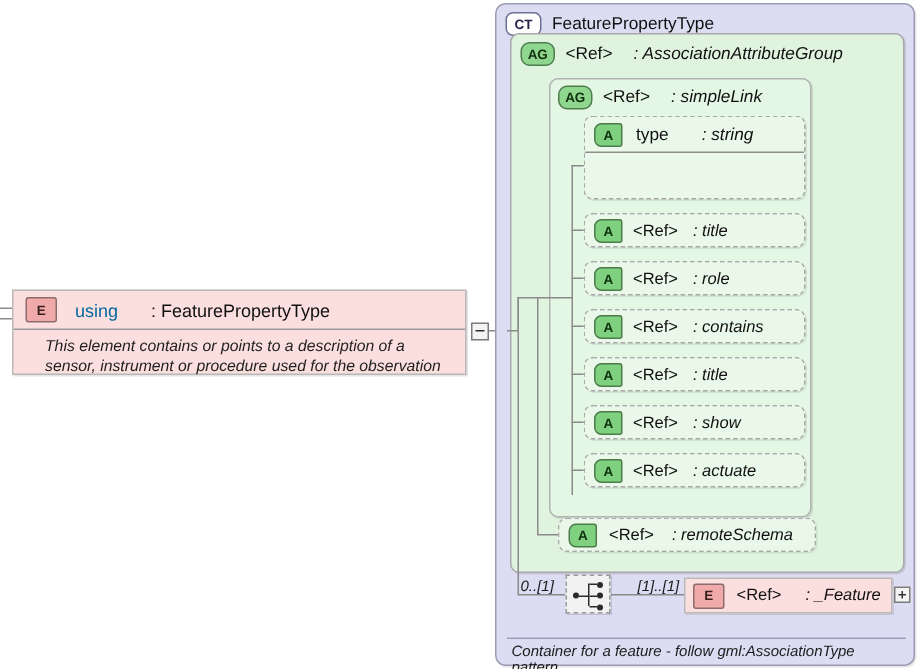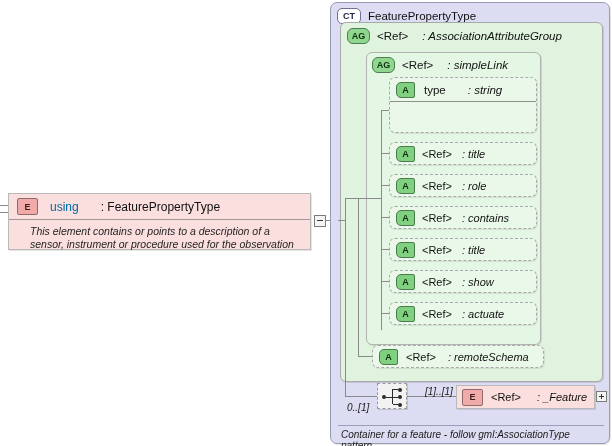--- a/index.html
+++ b/index.html
@@ -176,21 +176,21 @@
   .line-v { background: #8a8a8a; width: 1px; }
 
   
   #seq-node {
     left: 377px; top: 383px; width: 30px; height: 26px;
     background: #f2f2f2;
     border: 1px dashed #9a9a9a;
     box-shadow: 1px 1px 0 rgba(0,0,0,0.12);
   }
   #card-left {
-    left: 347px; top: 402px; font-style: italic; font-size: 10px; color:#1a1a1a;
+    left: 347px; top: 386px; font-style: italic; font-size: 10px; color:#1a1a1a;
   }
   #card-right {
     left: 425px; top: 386px; font-style: italic; font-size: 10px; color:#1a1a1a;
   }
   #feature-box {
     left: 456px; top: 385px; width: 139px; height: 24px;
     background: #fbdede;
     border: 1px solid #b9b9b9;
     box-shadow: 1px 1px 0 rgba(0,0,0,0.10);
     display: flex; align-items: center;

